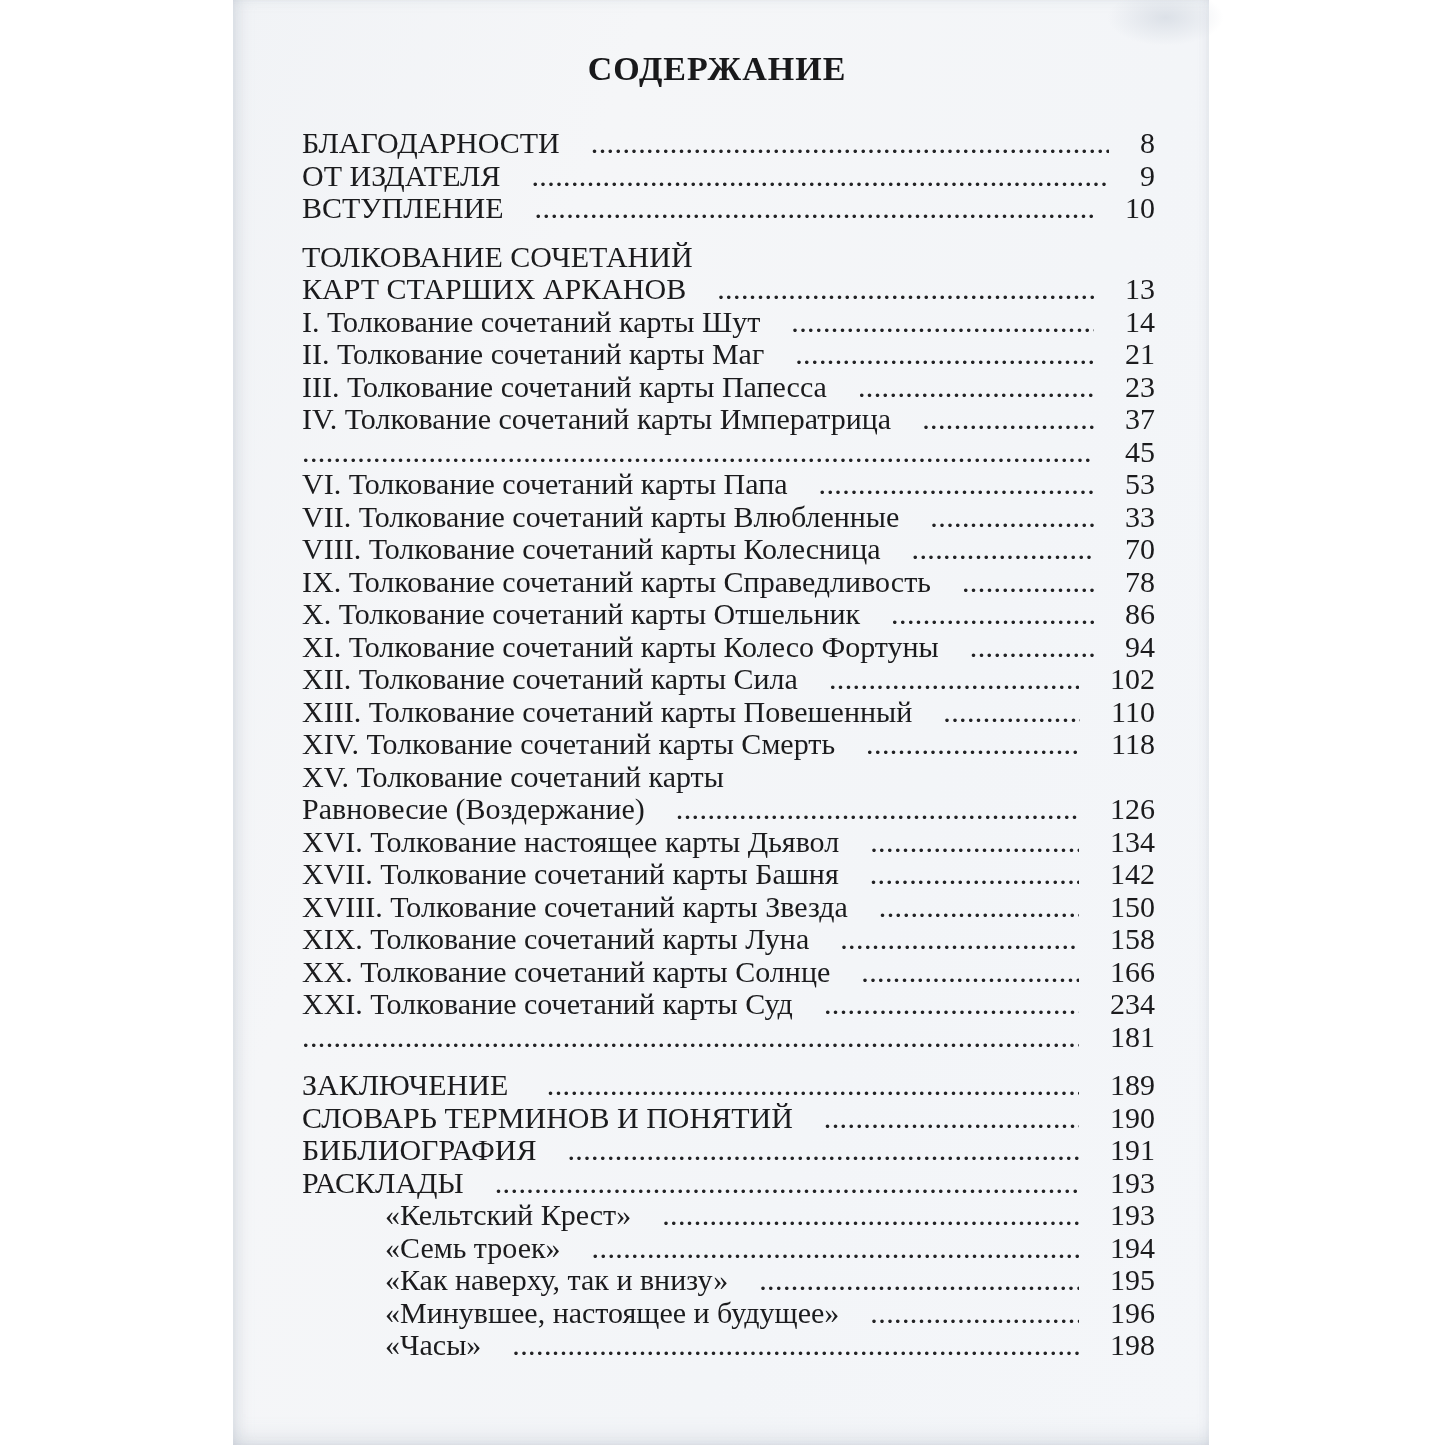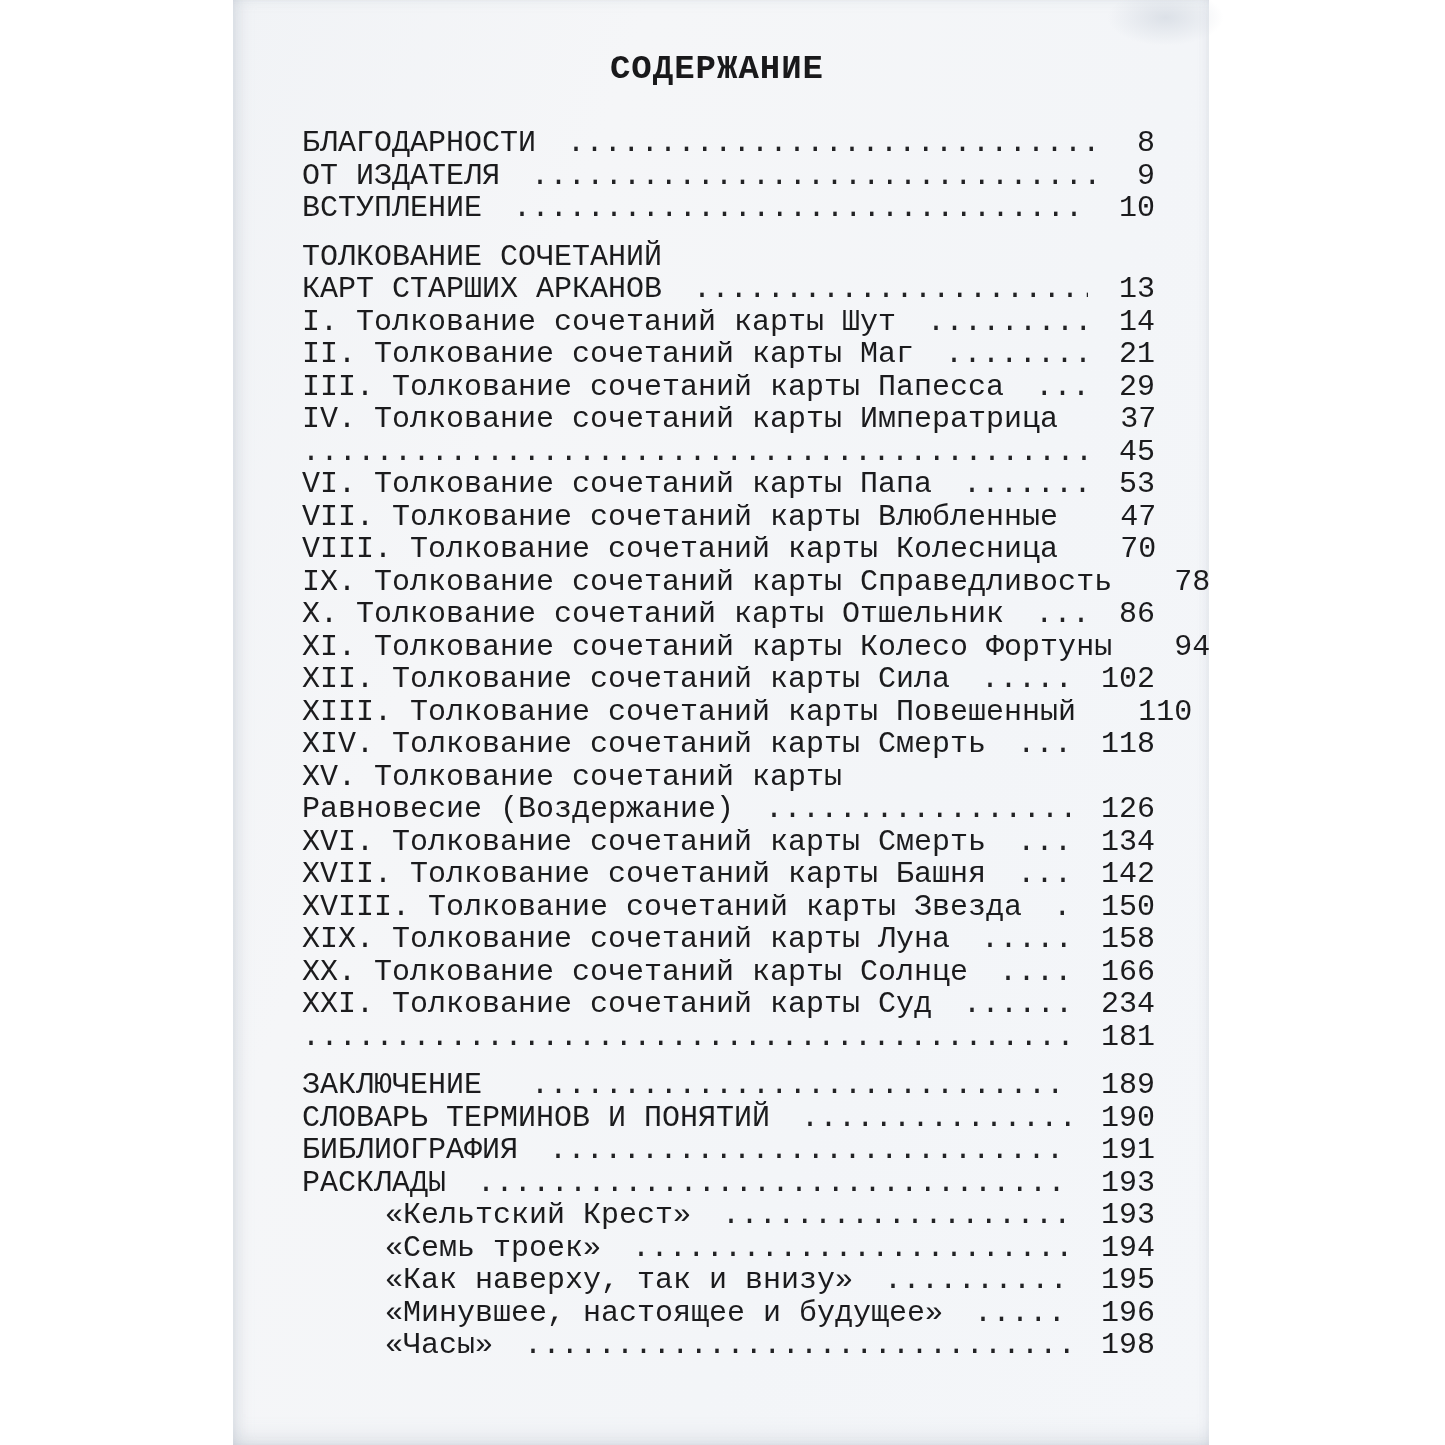--- a/index.html
+++ b/index.html
@@ -19,21 +19,20 @@
     left: 233px;
     top: 0;
     width: 976px;
     height: 1445px;
     background: linear-gradient(110deg, #f1f3f6 0%, #f5f6f8 28%, #f3f5f8 65%, #f4f6f9 100%);
     box-shadow:
       inset 14px 0 20px -14px rgba(150, 162, 178, 0.40),
       inset -8px 0 14px -10px rgba(150, 162, 178, 0.28),
       inset 0 -18px 26px -18px rgba(140, 152, 170, 0.35),
       inset 0 10px 18px -16px rgba(160, 170, 185, 0.25);
-    font-family: Liberation Mono, monospace;
   }
 
   
   .smudge {
     position: absolute;
     left: 855px;
     top: -20px;
     width: 155px;
     height: 75px;
     border-radius: 50%;
@@ -123,40 +122,40 @@
     <span class="pnum">14</span>
   </div>
       <div class="row">
     <span class="label">II. Толкование сочетаний карты Маг</span>
     <span class="dots"></span>
     <span class="pnum">21</span>
   </div>
       <div class="row">
     <span class="label">III. Толкование сочетаний карты Папесса</span>
     <span class="dots"></span>
-    <span class="pnum">29</span>
+    <span class="pnum">23</span>
   </div>
       <div class="row">
     <span class="label">IV. Толкование сочетаний карты Императрица</span>
     <span class="dots"></span>
     <span class="pnum">37</span>
   </div>
       <div class="row">
     <span class="dots"></span>
     <span class="pnum">45</span>
   </div>
       <div class="row">
     <span class="label">VI. Толкование сочетаний карты Папа</span>
     <span class="dots"></span>
     <span class="pnum">53</span>
   </div>
       <div class="row">
     <span class="label">VII. Толкование сочетаний карты Влюбленные</span>
     <span class="dots"></span>
-    <span class="pnum">47</span>
+    <span class="pnum">33</span>
   </div>
       <div class="row">
     <span class="label">VIII. Толкование сочетаний карты Колесница</span>
     <span class="dots"></span>
     <span class="pnum">70</span>
   </div>
       <div class="row">
     <span class="label">IX. Толкование сочетаний карты Справедливость</span>
     <span class="dots"></span>
     <span class="pnum">78</span>
@@ -189,21 +188,21 @@
       <div class="row no-leader">
     <span class="label">XV. Толкование сочетаний карты</span>
 
   </div>
       <div class="row">
     <span class="label">Равновесие (Воздержание)</span>
     <span class="dots"></span>
     <span class="pnum">126</span>
   </div>
       <div class="row">
-    <span class="label">XVI. Толкование сочетаний карты Смерть</span>
+    <span class="label">XVI. Толкование настоящее карты Дьявол</span>
     <span class="dots"></span>
     <span class="pnum">134</span>
   </div>
       <div class="row">
     <span class="label">XVII. Толкование сочетаний карты Башня</span>
     <span class="dots"></span>
     <span class="pnum">142</span>
   </div>
       <div class="row">
     <span class="label">XVIII. Толкование сочетаний карты Звезда</span>

